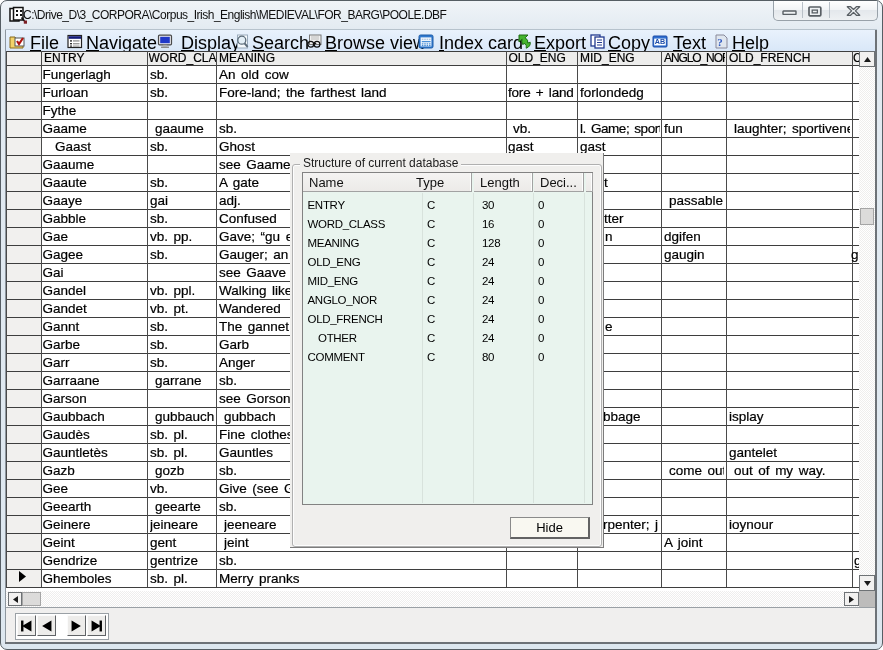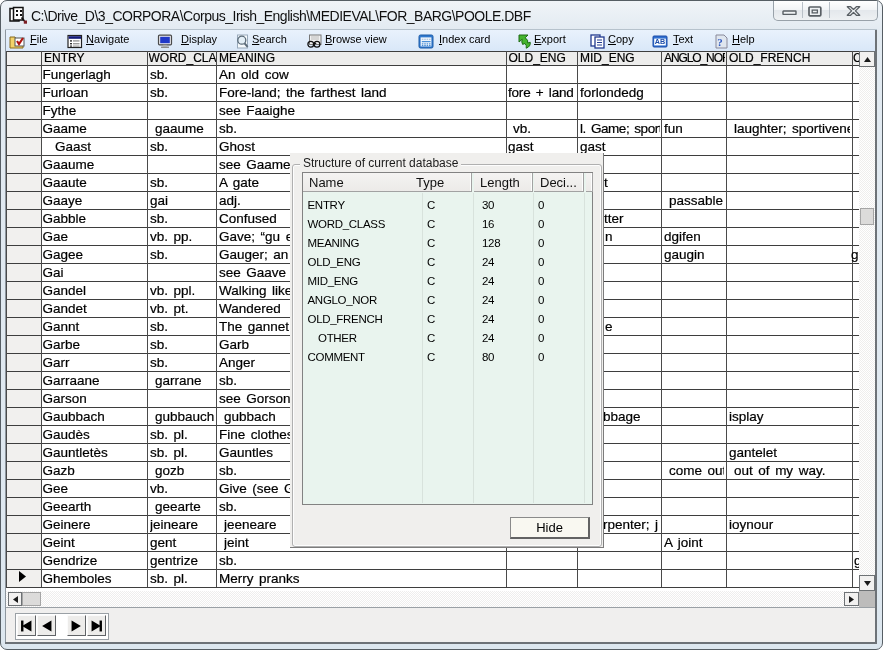--- a/index.html
+++ b/index.html
@@ -1,21 +1,21 @@
 <!DOCTYPE html>
 <html><head><meta charset="utf-8"><style>
 html,body{margin:0;padding:0;width:883px;height:650px;overflow:hidden}
 body{font-family:"Liberation Sans",sans-serif;background:#fff}
 .abs{position:absolute}
 .win{position:absolute;left:0;top:0;width:881px;height:648px;border:1px solid #565e64;border-radius:7px;background:linear-gradient(#f0f4f8,#e2eaf1 30px,#dde7ef);}
-.title{position:absolute;left:30px;top:7px;font-size:14px;letter-spacing:-0.5px;color:#101010;white-space:pre}
+.title{position:absolute;left:22px;top:7px;font-size:12px;letter-spacing:-0.5px;color:#101010;white-space:pre}
 .capbtns{position:absolute;left:772px;top:0;width:103px;height:19px;background:linear-gradient(#ffffff,#f2f4f6 45%,#e4e8ec 50%,#eef1f3);border:1px solid #98a1a9;border-top:none;border-radius:0 0 5px 5px}
 .capdiv{position:absolute;top:1px;width:1px;height:16px;background:#b9c0c7}
 .toolbar{position:absolute;left:5px;top:29px;width:869px;height:21px;background:linear-gradient(#e9f2fc,#d9e7f8);border-bottom:1px solid #c7d4e3}
-.tbtxt{position:absolute;top:31.5px;font-size:11px;color:#000;white-space:pre}
+.tbtxt{position:absolute;top:31.5px;font-size:18px;color:#000;white-space:pre}
 .tbtxt u{text-decoration:underline}
 .grid{position:absolute;left:5px;top:50px;width:853px;height:540px;background:#fff}
 .ct{position:absolute;height:18px;line-height:18px;font-size:13.5px;word-spacing:1.8px;color:#000;white-space:pre;overflow:hidden;-webkit-text-stroke:0.2px #000}
 .hl{position:absolute;left:5px;width:853px;height:1px;background:#3e3e3e}
 .vl{position:absolute;top:50px;height:536px;width:1px;background:#4a4a4a}
 .sel{position:absolute;left:6px;width:34px;background:#f1f0ee}
 .vsb{position:absolute;left:858px;top:50px;width:16px;height:540px;background-color:#efeeed;background-image:linear-gradient(45deg,#fff 25%,transparent 25%,transparent 75%,#fff 75%),linear-gradient(45deg,#fff 25%,transparent 25%,transparent 75%,#fff 75%);background-size:2px 2px;background-position:0 0,1px 1px}
 .hsb{position:absolute;left:5px;top:590px;width:853px;height:16px;background-color:#efeeed;background-image:linear-gradient(45deg,#fff 25%,transparent 25%,transparent 75%,#fff 75%),linear-gradient(45deg,#fff 25%,transparent 25%,transparent 75%,#fff 75%);background-size:2px 2px;background-position:0 0,1px 1px}
 .sbtn{position:absolute;background:#f2f1f0;border:1px solid #9aa0a5;box-sizing:border-box;display:flex;align-items:center;justify-content:center}
 .sbtn{border-color:#6e7275}
@@ -205,21 +205,20 @@
 <div class="ct" style="left:852px;top:51px;width:6px;height:13px;line-height:13px;font-size:12px;letter-spacing:0px;word-spacing:0">COMMENT</div>
 <div class="ct" style="left:41.5px;top:65px;width:102px">Fungerlagh</div>
 <div class="ct" style="left:149px;top:65px;width:64px">sb.</div>
 <div class="ct" style="left:218px;top:65px;width:285px">An old cow</div>
 <div class="ct" style="left:41.5px;top:83px;width:102px">Furloan</div>
 <div class="ct" style="left:149px;top:83px;width:64px">sb.</div>
 <div class="ct" style="left:218px;top:83px;width:285px">Fore-land; the farthest land</div>
 <div class="ct" style="left:507px;top:83px;width:68px;letter-spacing:-0.2px">fore + land</div>
 <div class="ct" style="left:579px;top:83px;width:80px">forlondedg</div>
 <div class="ct" style="left:41.5px;top:101px;width:102px">Fythe</div>
-<div class="ct" style="left:218px;top:101px;width:285px">see Faaighe</div>
 <div class="ct" style="left:41.5px;top:119px;width:102px">Gaame</div>
 <div class="ct" style="left:154px;top:119px;width:59px">gaaume</div>
 <div class="ct" style="left:218px;top:119px;width:285px">sb.</div>
 <div class="ct" style="left:512px;top:119px;width:63px">vb.</div>
 <div class="ct" style="left:579px;top:119px;width:80px;letter-spacing:-0.45px">l. Game; sport</div>
 <div class="ct" style="left:663px;top:119px;width:60px">fun</div>
 <div class="ct" style="left:733px;top:119px;width:116px">laughter; sportiveness</div>
 <div class="ct" style="left:54px;top:137px;width:102px">Gaast</div>
 <div class="ct" style="left:149px;top:137px;width:64px">sb.</div>
 <div class="ct" style="left:218px;top:137px;width:285px">Ghost</div>

